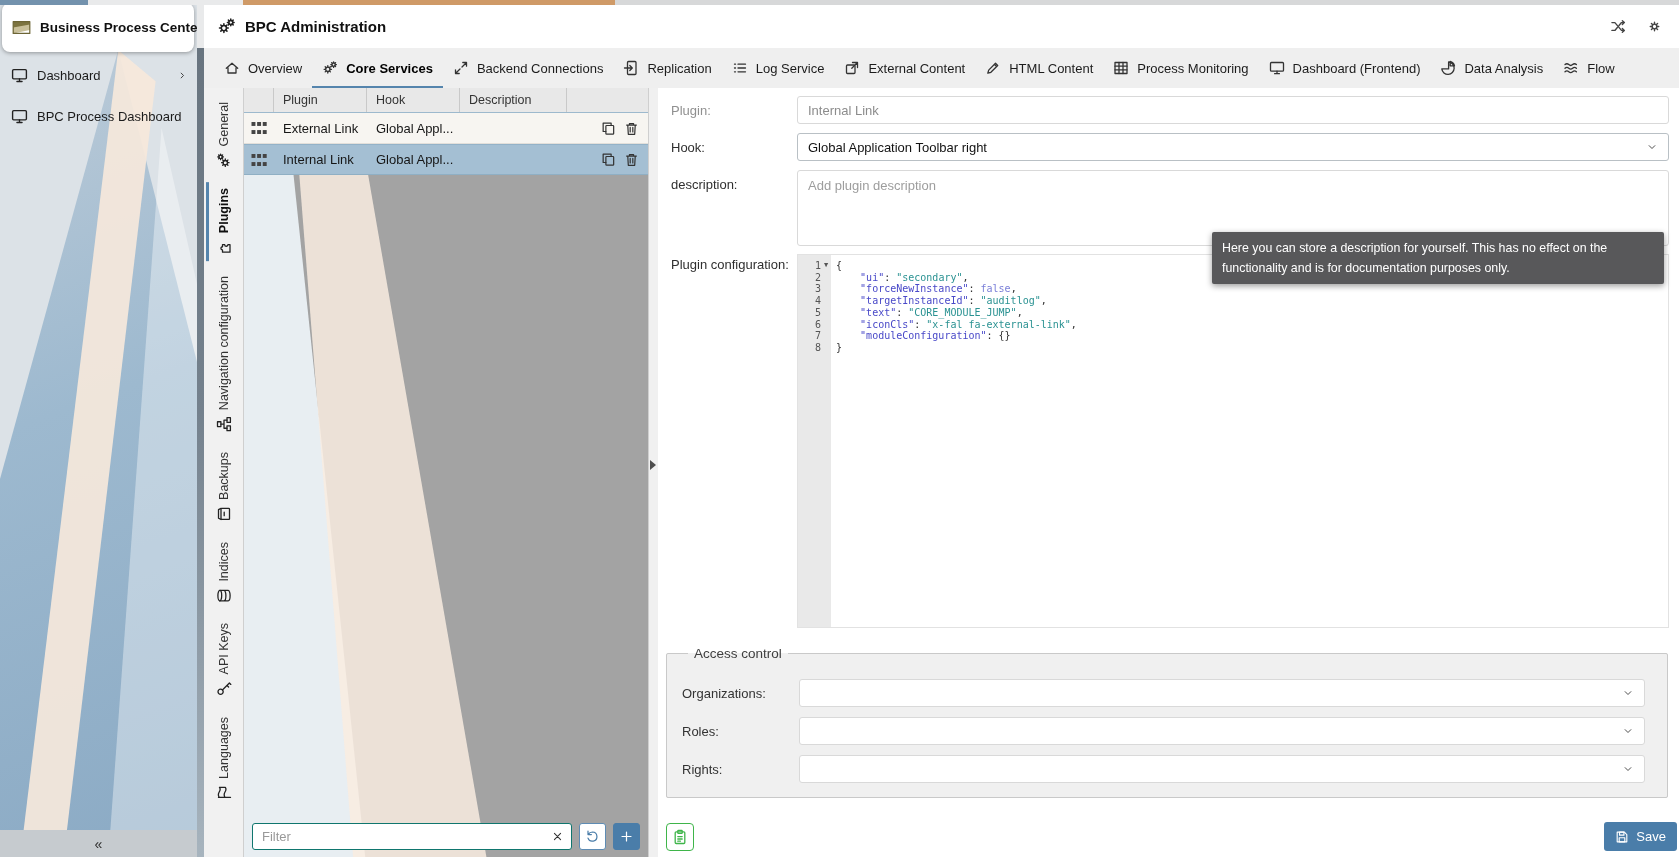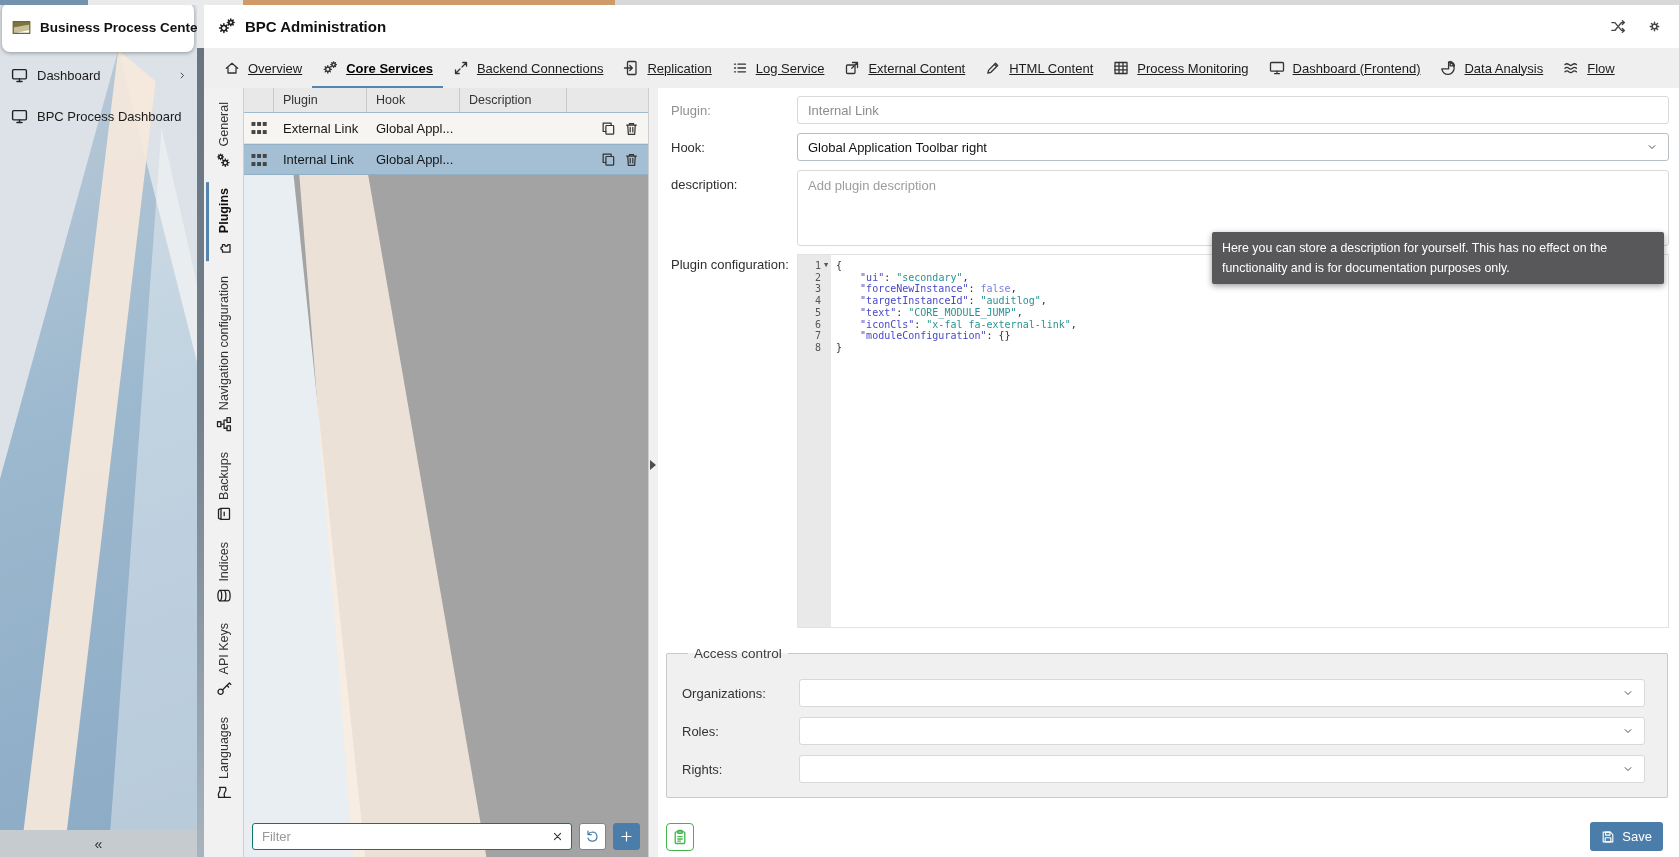--- a/index.html
+++ b/index.html
@@ -50,21 +50,21 @@
   
   #main { position:absolute; left:204px; top:5px; right:0; bottom:0; display:flex; flex-direction:column; }
   #header { height:43px; background:#fff; display:flex; align-items:center; padding:0 16px 0 13px; flex:none; }
   #header .hicon { font-size:19px; color:#222; }
   #header h1 { font-size:15px; font-weight:bold; color:#111; margin-left:9px; }
   .hdr-actions { margin-left:auto; display:flex; gap:19px; }
   .hdr-actions .icon { font-size:17px; color:#444; cursor:pointer; }
 
   #tabbar { height:40px; background:#efefef; display:flex; align-items:center; padding-left:10px; flex:none; }
   .tab { display:flex; align-items:center; gap:8px; padding:0 10px; height:40px; font-size:13px;
-         color:#1c1c1c; white-space:nowrap; cursor:pointer;text-decoration:underline; }
+         color:#1c1c1c; white-space:nowrap; cursor:pointer; }
   .tab .icon { font-size:16px; color:#333; }
   .tab.active { font-weight:bold; box-shadow:inset 0 -2px 0 var(--underline); color:#000; }
 
   #content { flex:1; display:flex; min-height:0; }
 
   
   #vtabs { width:39px; background:#f1f1f1; position:relative; display:flex; flex-direction:column;
            align-items:center; padding-top:10px; gap:12px; flex:none; }
   .vtab { writing-mode:vertical-rl; transform:rotate(180deg); display:flex; align-items:center; gap:6px;
           padding:4px 0; font-size:12.5px; color:#333; position:relative; cursor:pointer; white-space:nowrap; }
@@ -139,21 +139,21 @@
   .cl { white-space:pre; font-family:"DejaVu Sans Mono",monospace; font-size:10px; line-height:11.7px; color:#333; }
   .tk-p { color:#333; } .tk-k { color:#4848c8; } .tk-s { color:#2a9292; } .tk-b { color:#7a7fd8; }
 
   fieldset#access { margin:18px 1px 0 0; border:1px solid #c9c9c9; background:#f0f0f0; border-radius:2px;
                     padding:18px 22px 4px 12px; }
   fieldset#access legend { font-size:13.5px; color:#404040; padding:0 6px; margin-left:9px; }
   .arow { display:flex; margin-bottom:10px; }
   .arow .alabel { width:120px; flex:none; font-size:13px; color:#333; padding-top:7px; padding-left:3px; }
   .arow .fcombo { border-color:#d9d9d9; }
 
-  .form-footer { position:absolute; left:8px; right:16px; bottom:6px; display:flex; align-items:center;margin-top:19px; }
+  .form-footer { position:absolute; left:8px; right:2px; bottom:6px; display:flex; align-items:center;margin-top:19px; }
   .clip-btn { width:28px; height:28px; border:1px solid var(--green); border-radius:4px; background:#fff;
               color:var(--green); display:flex; align-items:center; justify-content:center; font-size:16px; cursor:pointer; }
   .save-btn { margin-left:auto; height:29px; background:var(--accent); color:#fff; border:none; border-radius:3px;
               display:flex; align-items:center; gap:7px; padding:0 11px; font-size:13px;
               font-family:"Liberation Sans",sans-serif; cursor:pointer; }
   .save-btn .icon { font-size:14px; }
 
   .tooltip { position:absolute; left:554px; top:144px; width:452px; background:var(--tooltipbg); color:#fff;
              font-size:12.4px; line-height:1.62; padding:6px 10px; border-radius:2px; z-index:20;
              box-shadow:0 2px 6px rgba(0,0,0,.4); }

